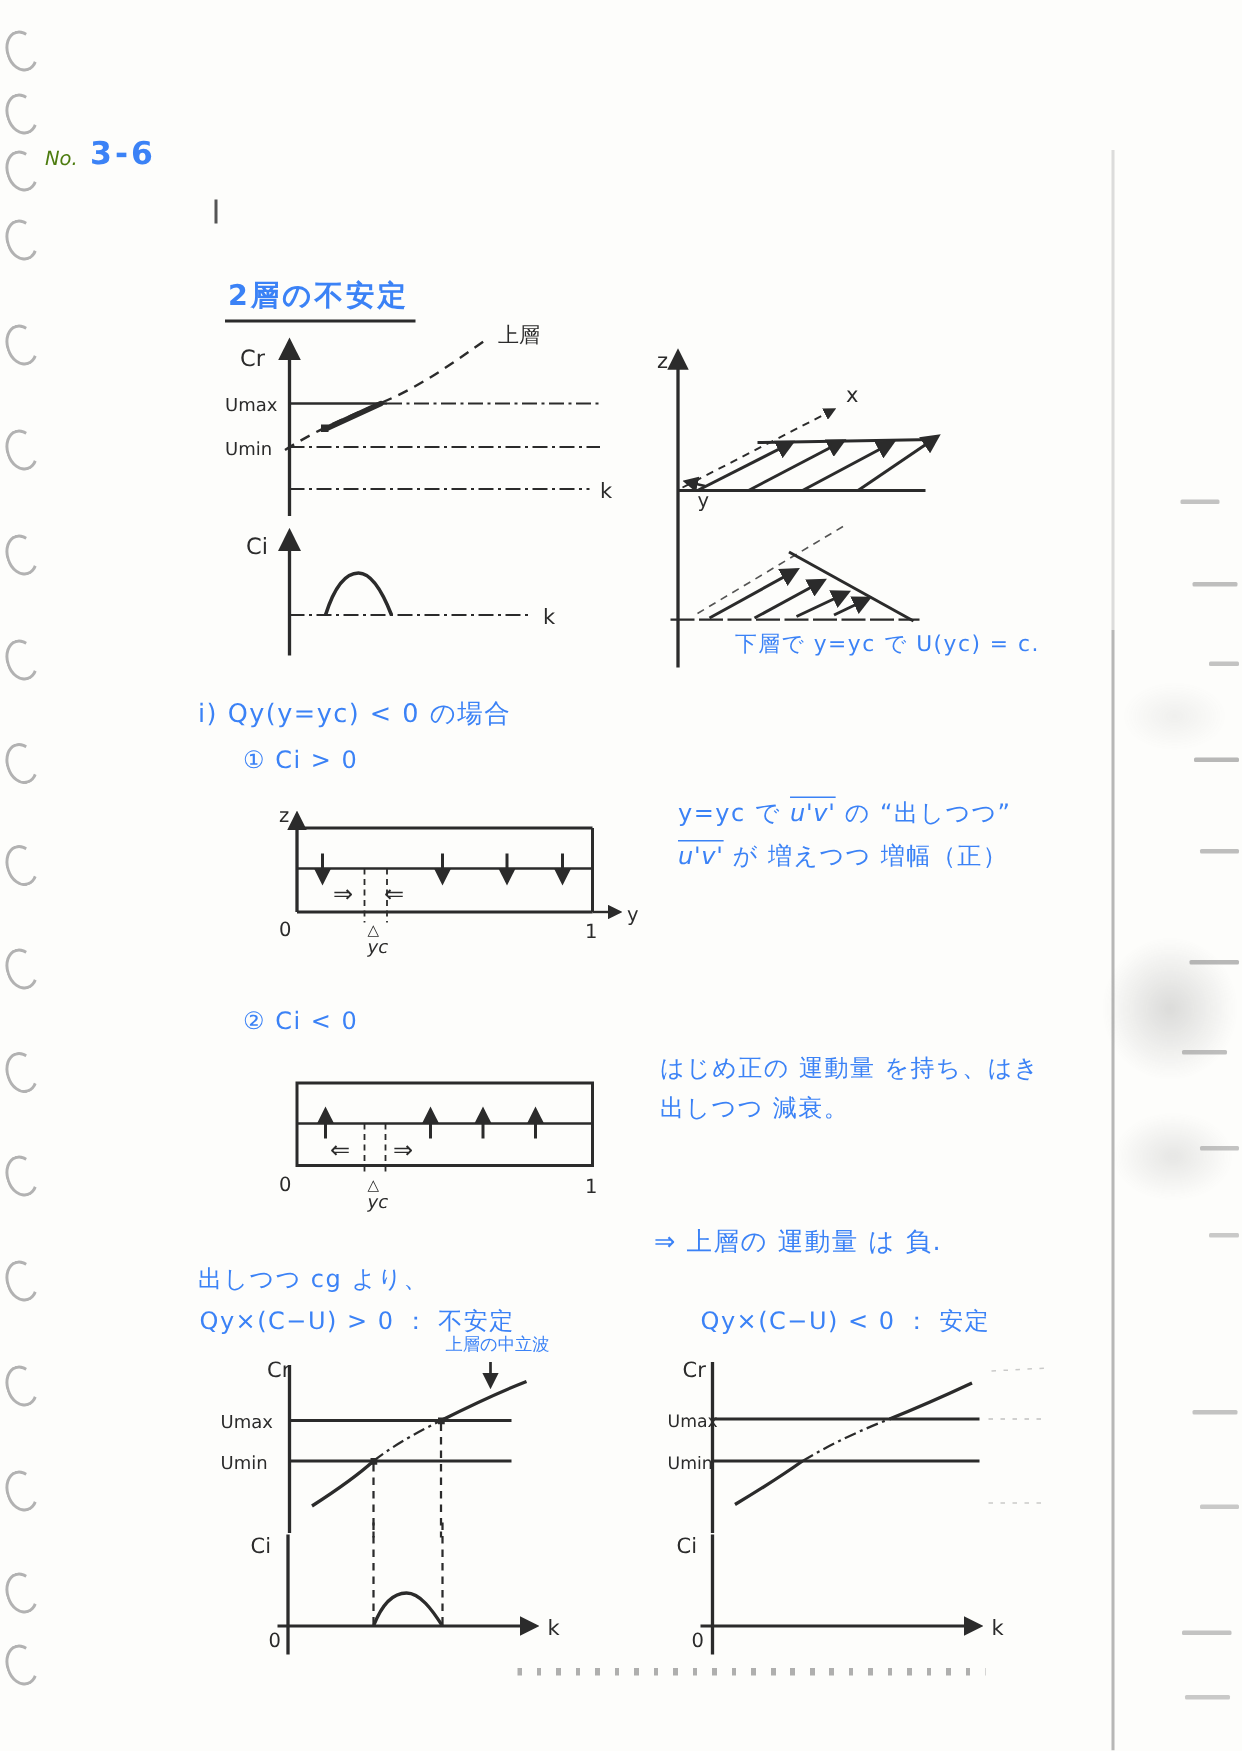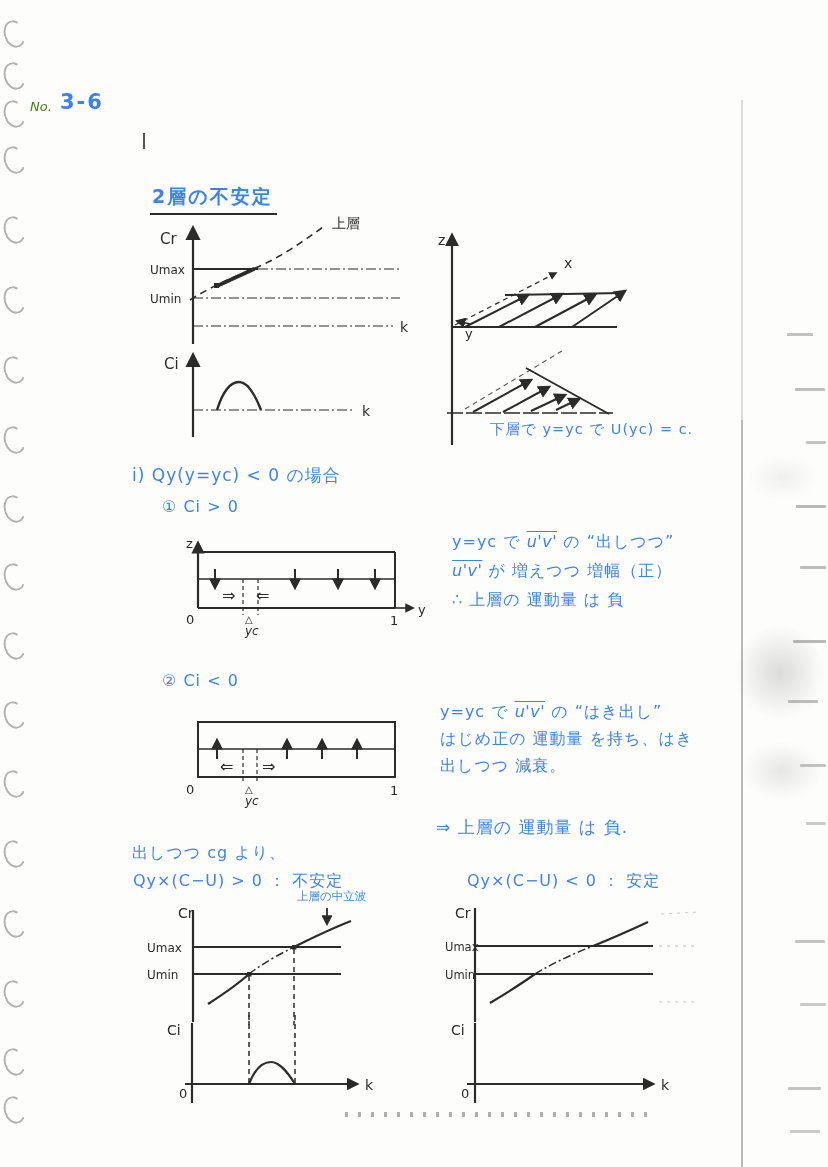--- a/index.html
+++ b/index.html
@@ -145,21 +145,20 @@
   <text x="106" y="66" font-size="16">⇐</text>
   <text x="36" y="89" font-size="13">0</text>
   <text x="240" y="90" font-size="13">1</text>
   <text x="95" y="88" font-size="10">△</text>
   <text x="95" y="100" font-size="12" font-style="italic">yc</text>
 </svg>
 
 <div class="abs hw note" style="left:452px;top:527px;width:340px;">
   <div><span>y=yc で </span><span class="uv">u'v'</span><span> の “出しつつ”</span></div>
   <div><span class="uv">u'v'</span><span> が 増えつつ 増幅（正）</span></div>
-  <div>∴ 上層の 運動量 は 負</div>
 </div>
 
 <div class="abs hw" style="left:162px;top:671px;font-size:16px;letter-spacing:1px;">② Ci &lt; 0</div>
 
 <svg style="left:150px;top:703px;" width="300" height="105" viewBox="0 0 300 105">
   <defs>
       <marker id="ah5" viewBox="0 0 10 10" refX="8" refY="5" markerWidth="6" markerHeight="6" orient="auto-start-reverse">
         <path d="M0,0L10,5L0,10z" fill="#2b2b2b"></path>
       </marker>
     </defs>
@@ -175,21 +174,20 @@
   <line x1="107" y1="46" x2="107" y2="81" stroke="#2b2b2b" stroke-width="1.2" stroke-dasharray="4 3"></line>
   <text x="70" y="69" font-size="16">⇐</text>
   <text x="112" y="69" font-size="16">⇒</text>
   <text x="36" y="91" font-size="13">0</text>
   <text x="240" y="92" font-size="13">1</text>
   <text x="95" y="90" font-size="10">△</text>
   <text x="95" y="102" font-size="12" font-style="italic">yc</text>
 </svg>
 
 <div class="abs hw note" style="left:440px;top:698px;width:350px;line-height:27px;">
-  <div><span>y=yc で </span><span class="uv">u'v'</span><span> の “はき出し”</span></div>
   <div>はじめ正の 運動量 を持ち、はき</div>
   <div>出しつつ 減衰。</div>
 </div>
 <div class="abs hw" style="left:436px;top:816px;font-size:17px;letter-spacing:1px;">⇒ 上層の 運動量 は 負.</div>
 
 <div class="abs hw" style="left:132px;top:843px;font-size:16px;letter-spacing:1px;">出しつつ cg より、</div>
 <div class="abs hw" style="left:133px;top:871px;font-size:16px;letter-spacing:1px;">Qy×(C−U) &gt; 0 ： 不安定</div>
 <div class="abs hw" style="left:297px;top:889px;font-size:11.5px;">上層の中立波</div>
 <div class="abs hw" style="left:456px;top:871px;font-size:16px;letter-spacing:1px;margin-left:11px;">Qy×(C−U) &lt; 0 ： 安定</div>
 

